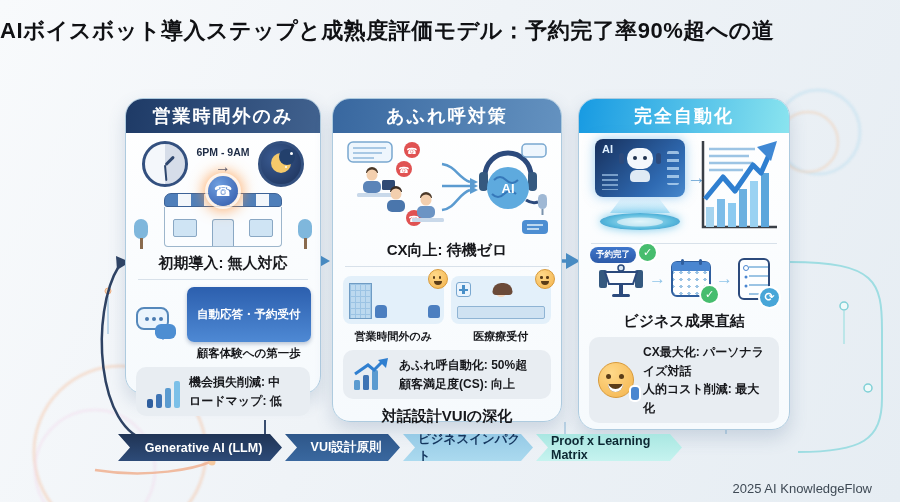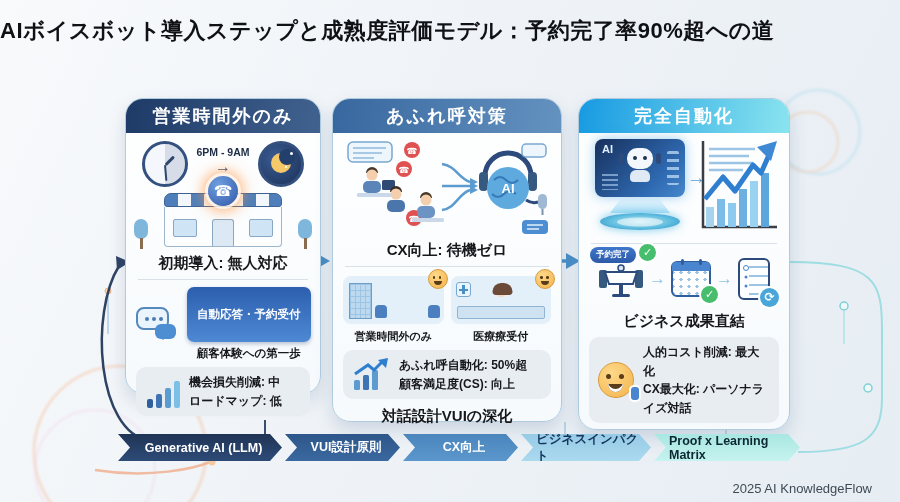--- a/index.html
+++ b/index.html
@@ -406,28 +406,27 @@
         <div class="list-icon"></div>
         <span class="sync-badge">⟳</span>
       </div>
     </div>
     <div class="subcaption">ビジネス成果直結</div>
     <div class="statbox">
       <div class="bigsmiley">
           <i class="thumb"></i>
         </div>
       <div class="stat-lines">
+        <div>CX最大化: パーソナライズ対話</div>
         <div>人的コスト削減: 最大化</div>
-        <div>CX最大化: パーソナライズ対話</div>
       </div>
     </div>
   </div>
 
   <div class="flowbar">
     <div class="step s1">Generative AI (LLM)</div>
     <div class="step s2">VUI設計原則</div>
-    <div class="step s3">CX向上</div>
     <div class="step s4">ビジネスインパクト</div>
     <div class="step s5">Proof x Learning Matrix</div>
   </div>
 
   <div class="attribution">2025 AI KnowledgeFlow</div>
 </div>
 
 </body></html>

